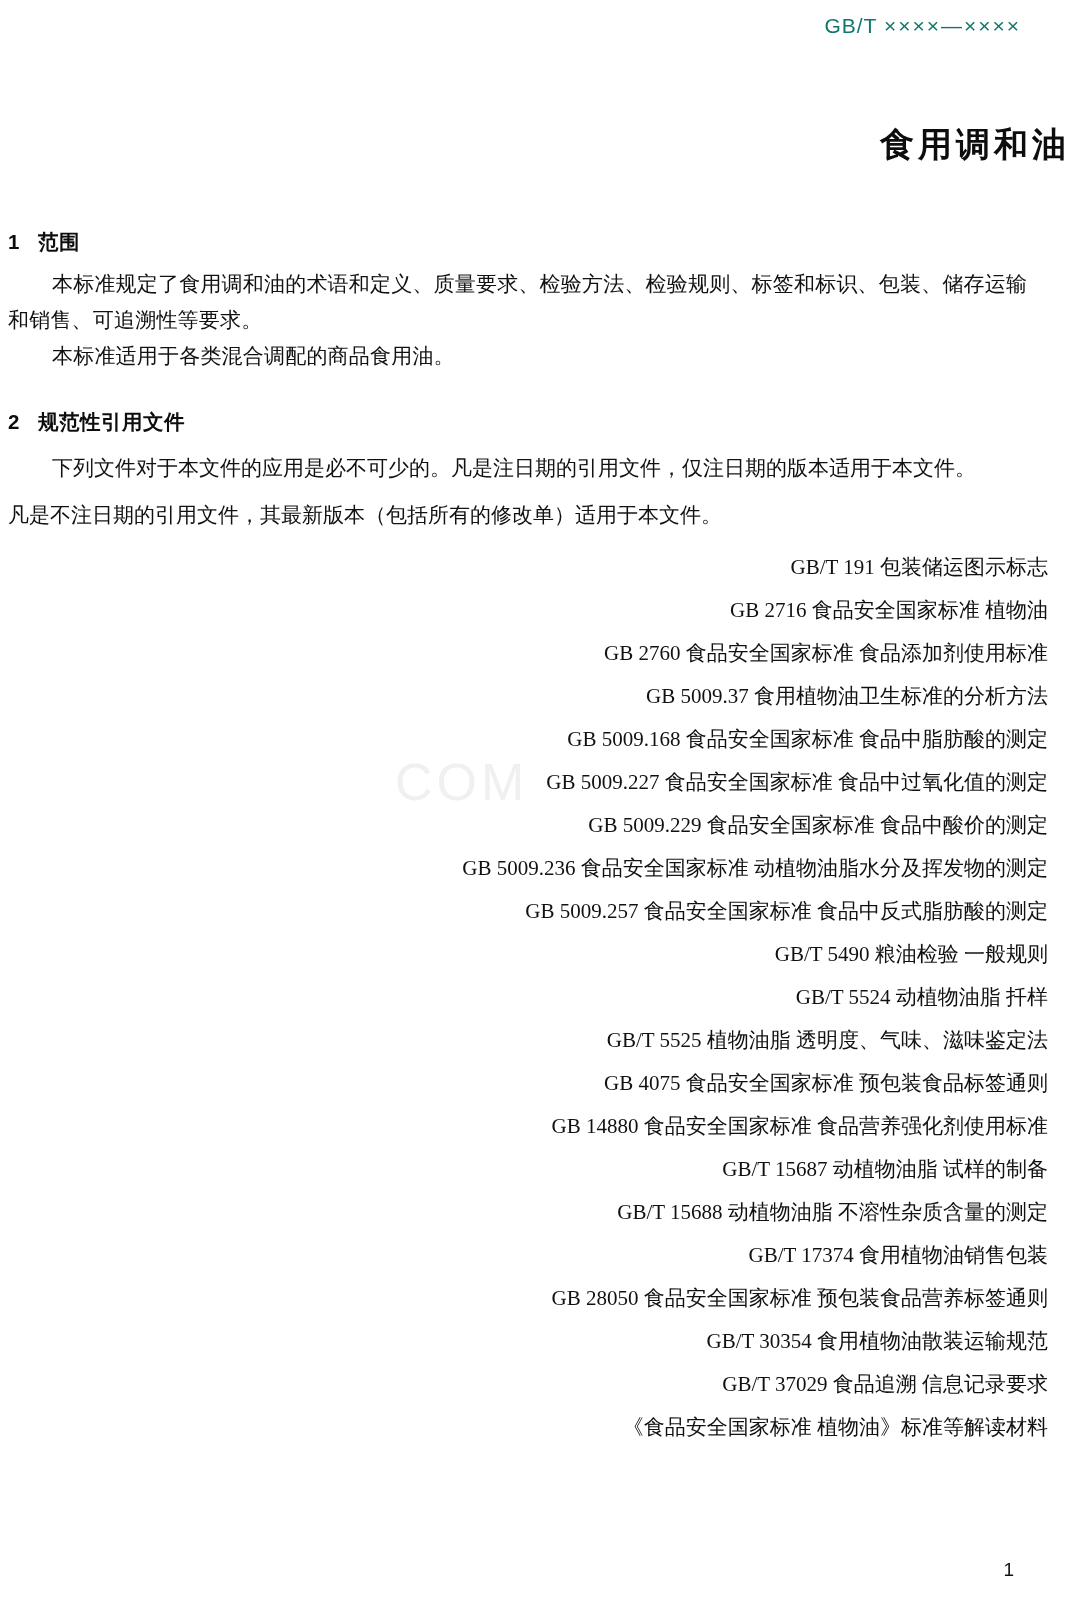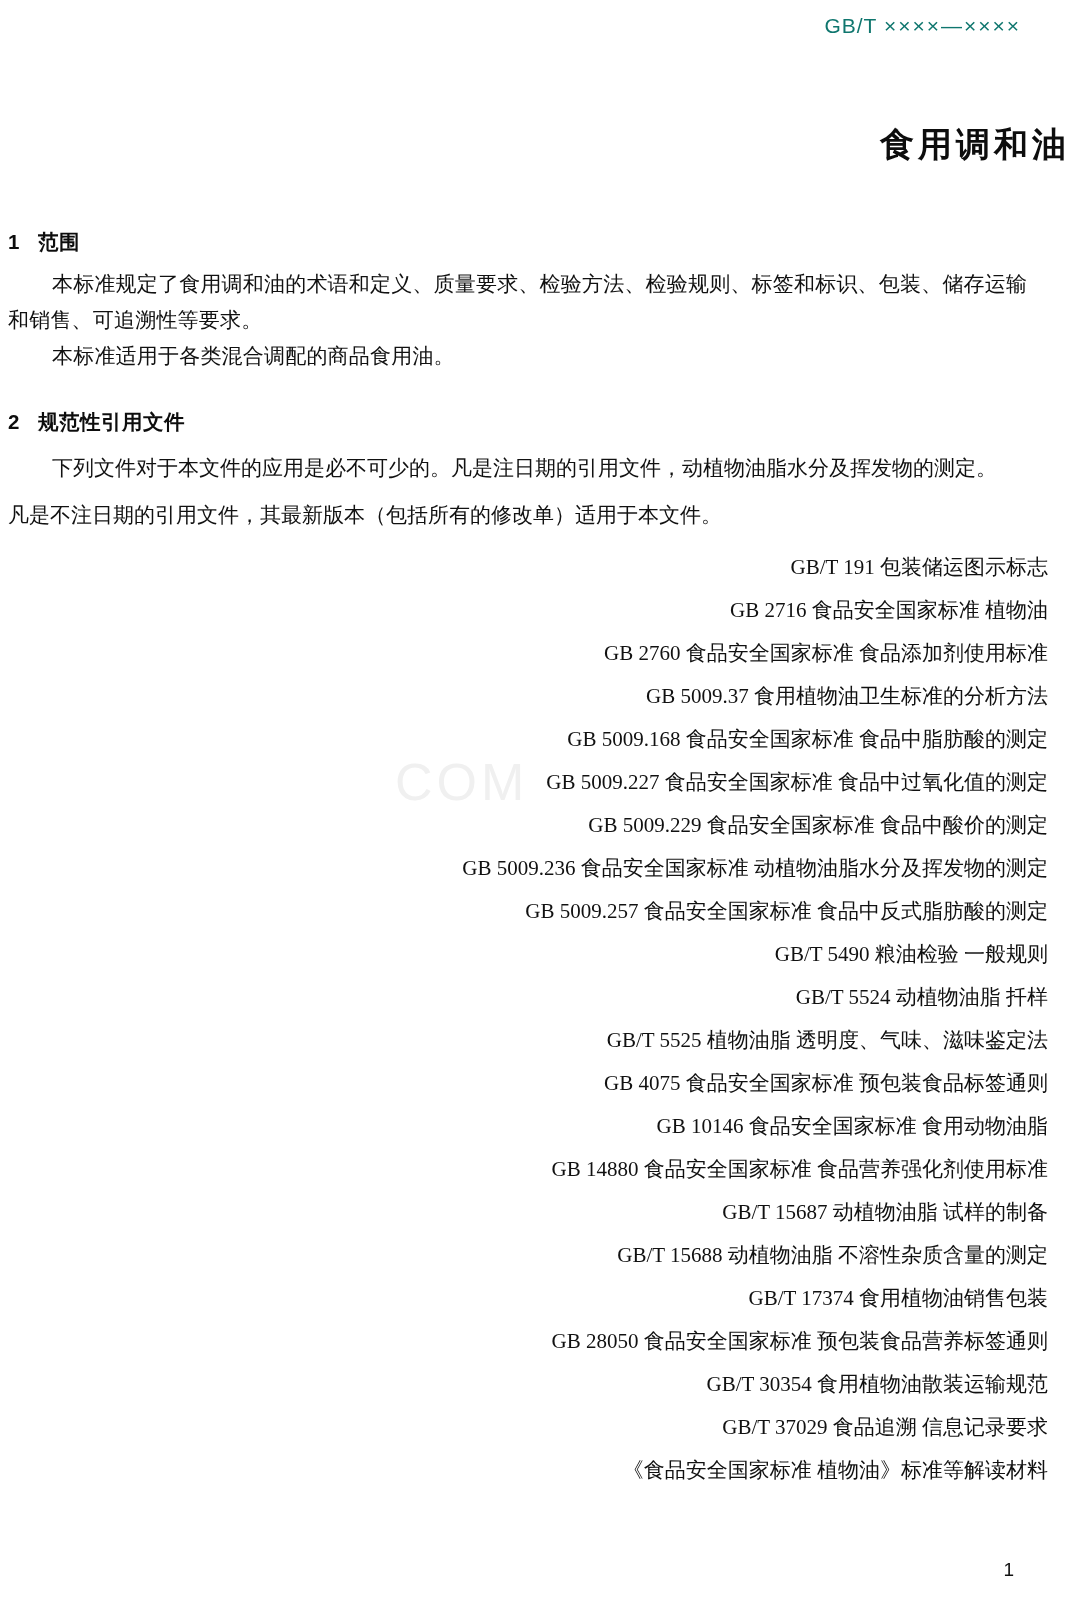--- a/index.html
+++ b/index.html
@@ -145,38 +145,37 @@
         <span class="num">1</span><span>范围</span>
       </div>
       <p class="para">本标准规定了食用调和油的术语和定义、质量要求、检验方法、检验规则、标签和标识、包装、储存运输和销售、可追溯性等要求。</p>
       <p class="para">本标准适用于各类混合调配的商品食用油。</p>
     </div>
 
     <div class="clause-2">
       <div class="clause-head">
         <span class="num">2</span><span>规范性引用文件</span>
       </div>
-      <p class="para-2">下列文件对于本文件的应用是必不可少的。凡是注日期的引用文件，动植物油脂水分及挥发物的测定。</p>
+      <p class="para-2">下列文件对于本文件的应用是必不可少的。凡是注日期的引用文件，仅注日期的版本适用于本文件。</p>
       <p class="para-2" style="text-indent:0;">凡是不注日期的引用文件，其最新版本（包括所有的修改单）适用于本文件。</p>
 
       <ul class="ref-list">
         <li>GB/T 191 包装储运图示标志</li>
         <li>GB 2716 食品安全国家标准  植物油</li>
         <li>GB 2760 食品安全国家标准  食品添加剂使用标准</li>
         <li>GB 5009.37  食用植物油卫生标准的分析方法</li>
         <li>GB 5009.168 食品安全国家标准  食品中脂肪酸的测定</li>
         <li>GB 5009.227 食品安全国家标准  食品中过氧化值的测定</li>
         <li>GB 5009.229 食品安全国家标准  食品中酸价的测定</li>
         <li>GB 5009.236 食品安全国家标准  动植物油脂水分及挥发物的测定</li>
         <li>GB 5009.257 食品安全国家标准  食品中反式脂肪酸的测定</li>
         <li>GB/T 5490 粮油检验  一般规则</li>
         <li>GB/T 5524 动植物油脂  扦样</li>
         <li>GB/T 5525 植物油脂  透明度、气味、滋味鉴定法</li>
         <li>GB 4075 食品安全国家标准  预包装食品标签通则</li>
-        <li>GB 10146 食品安全国家标准  食用动物油脂</li>
         <li>GB 14880  食品安全国家标准  食品营养强化剂使用标准</li>
         <li>GB/T 15687 动植物油脂  试样的制备</li>
         <li>GB/T 15688 动植物油脂  不溶性杂质含量的测定</li>
         <li>GB/T 17374  食用植物油销售包装</li>
         <li>GB 28050 食品安全国家标准  预包装食品营养标签通则</li>
         <li>GB/T 30354  食用植物油散装运输规范</li>
         <li>GB/T 37029  食品追溯  信息记录要求</li>
         <li>《食品安全国家标准  植物油》标准等解读材料</li>
       </ul>
     </div>

